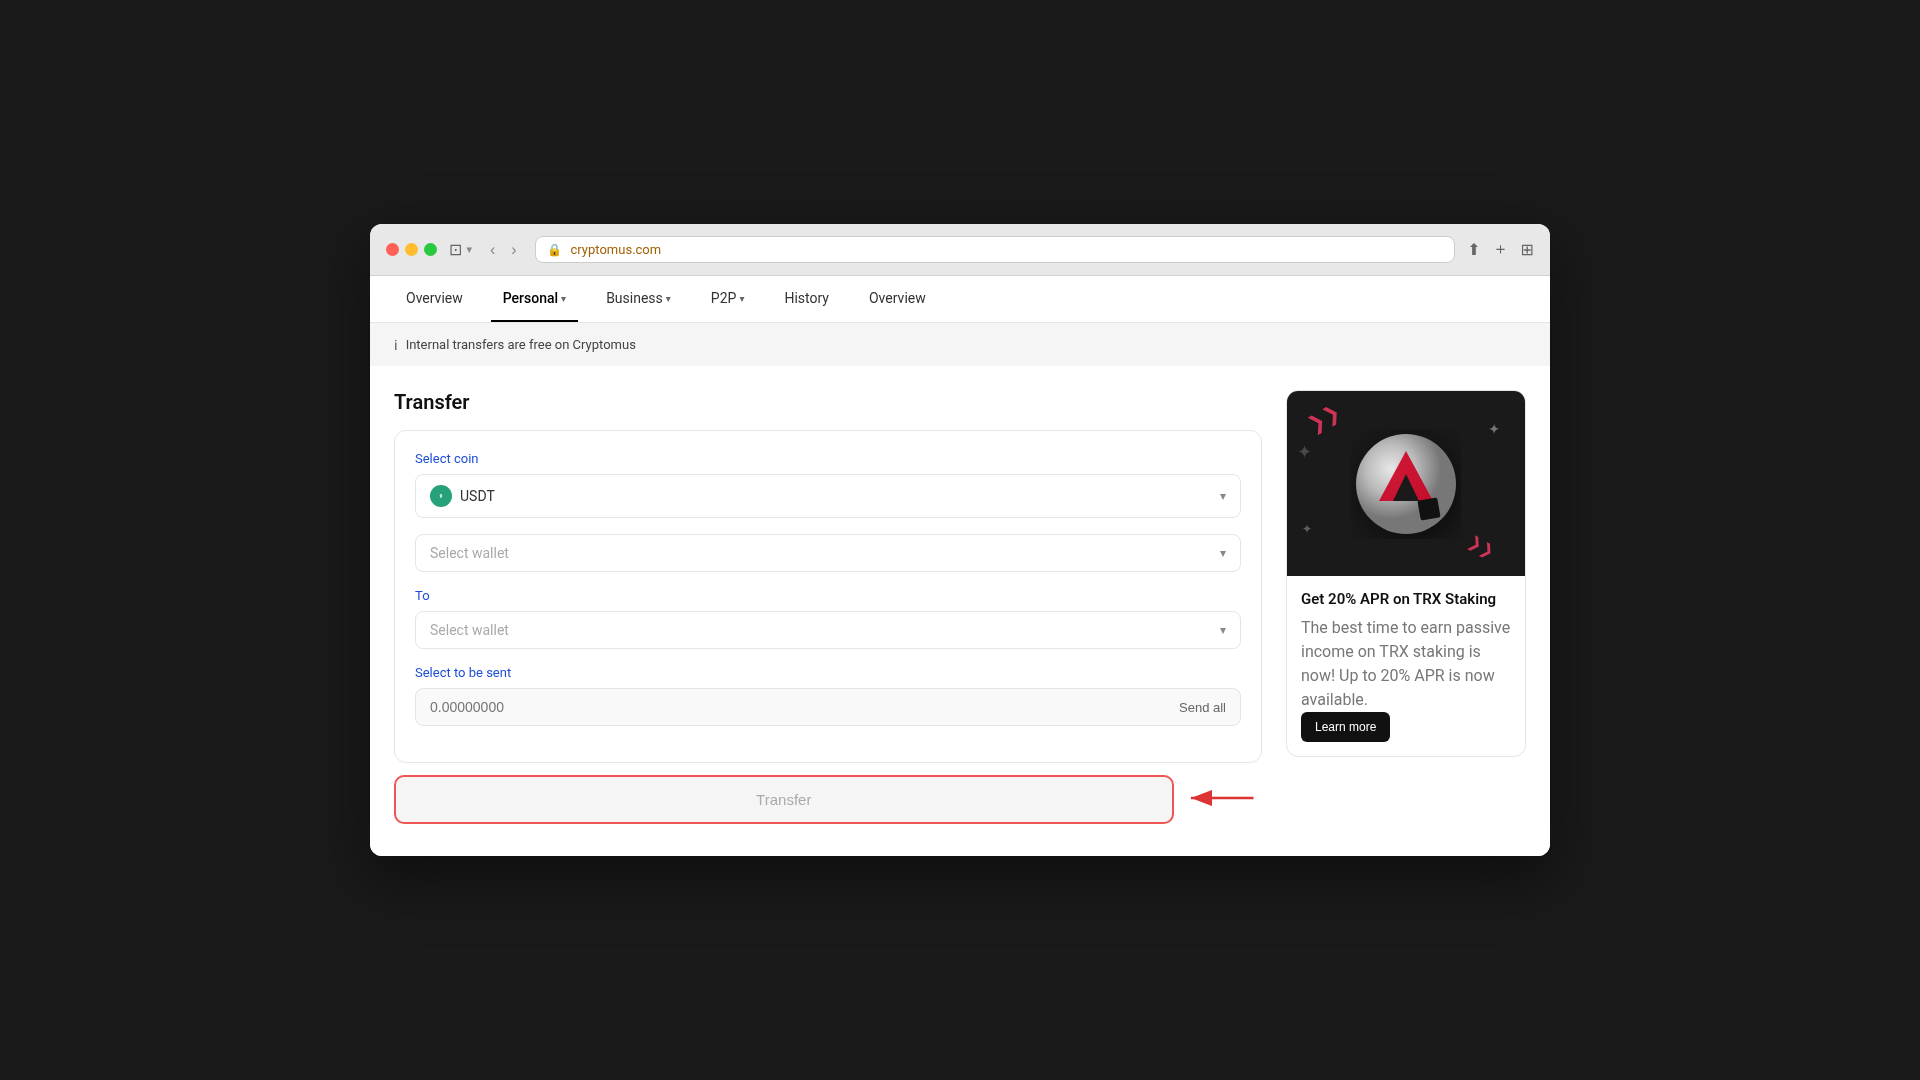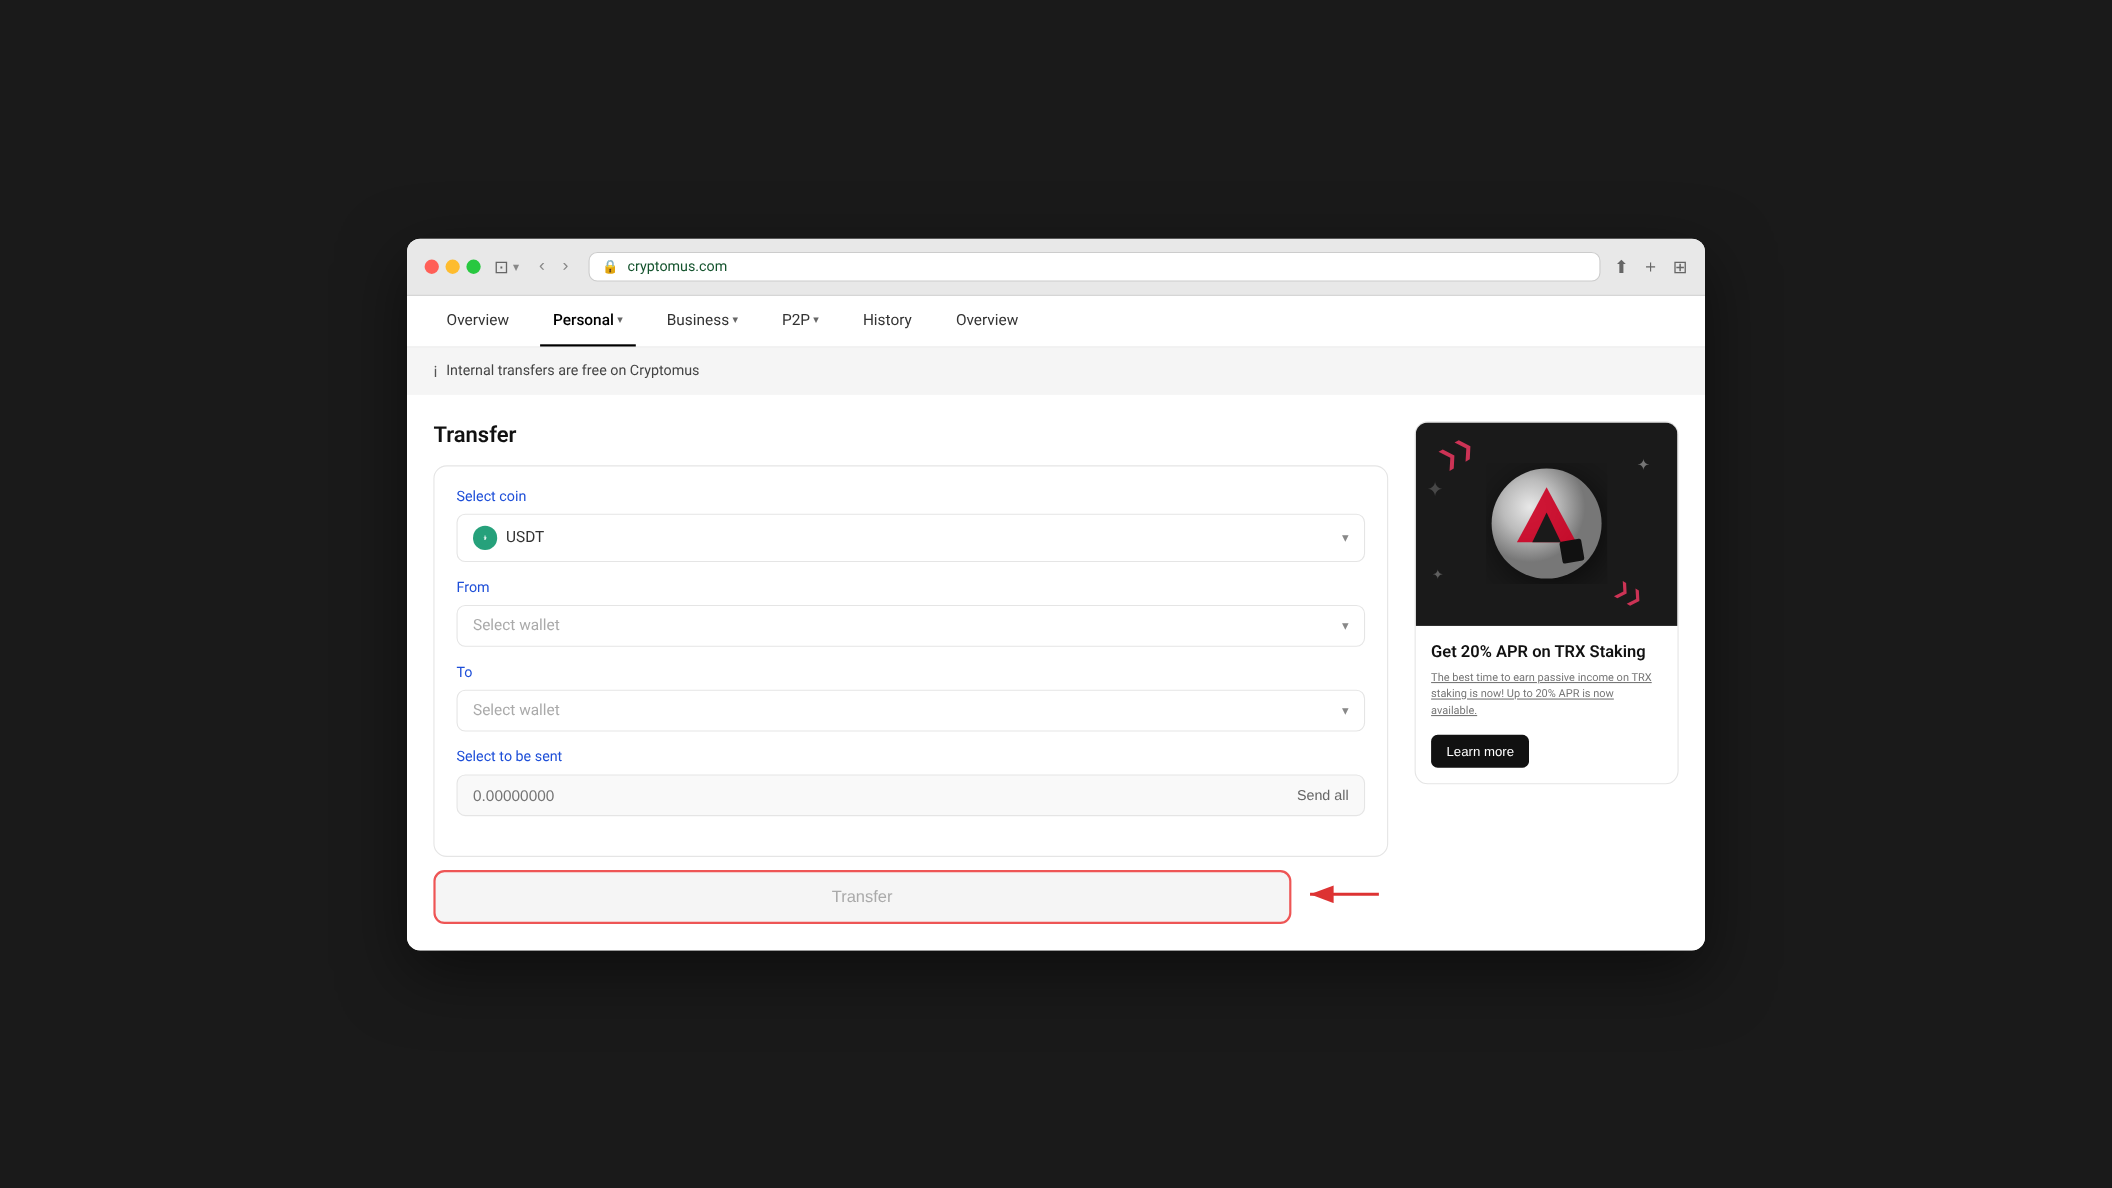--- a/index.html
+++ b/index.html
@@ -78,21 +78,21 @@
       font-size: 13px;
       color: #333;
     }
 
     .address-bar .lock-icon {
       color: #666;
       font-size: 12px;
     }
 
     .address-bar .url {
-      color: #14532d;
+      color: #a16207;
     }
 
     .browser-actions {
       display: flex;
       gap: 12px;
       align-items: center;
       color: #666;
       font-size: 16px;
     }
 
@@ -305,25 +305,24 @@
     }
 
     .promo-title {
       font-size: 15px;
       font-weight: 600;
       color: #111;
       margin-bottom: 8px;
     }
 
     .promo-desc {
-      font-size: 10px;
+      font-size: 16px;
       color: #777;
       line-height: 1.5;
-      margin-bottom: 14px;
-      text-decoration: underline;
+      margin-bottom: 0;
     }
 
     .learn-more-btn {
       background: #111;
       color: white;
       border: none;
       border-radius: 6px;
       padding: 8px 14px;
       font-size: 12px;
       cursor: pointer;
@@ -422,21 +421,20 @@
                     <text x="12" y="16" text-anchor="middle" fill="white" font-size="7" font-weight="bold">₮</text>
                   </svg>
                 </div>
                 <span>USDT</span>
               </div>
               <span class="chevron-down">▾</span>
             </div>
           </div>
 
           <div class="form-group">
-            <label class="form-label">From</label>
             <div class="form-select">
               <span class="form-select-placeholder">Select wallet</span>
               <span class="chevron-down">▾</span>
             </div>
           </div>
 
           <div class="form-group">
             <label class="form-label">To</label>
             <div class="form-select">
               <span class="form-select-placeholder">Select wallet</span>

